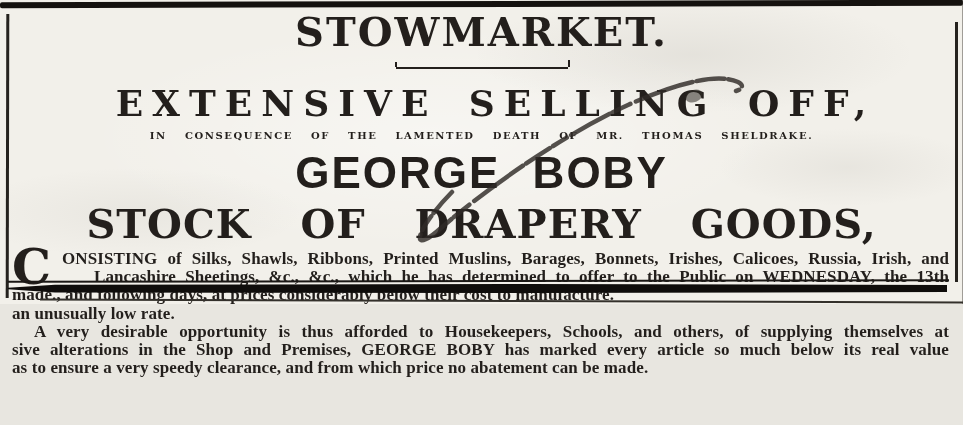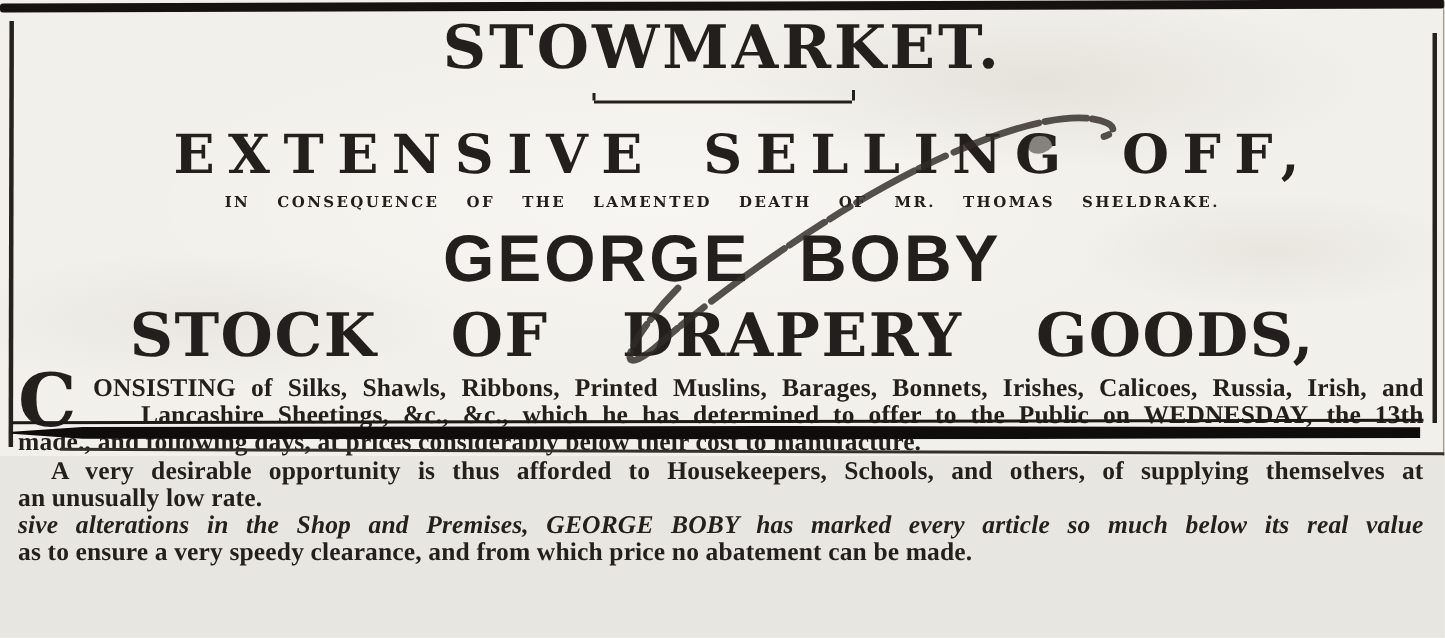--- a/index.html
+++ b/index.html
@@ -129,25 +129,25 @@
     <h2 class="proprietor">GEORGE BOBY</h2>
     <h2 class="stock-heading">STOCK OF DRAPERY GOODS,</h2>
     <div class="ad-body">
         <div class="para">
           <span class="dropcap">C</span>
           <div class="line just" style="padding-left: 50px;">ONSISTING of Silks, Shawls, Ribbons, Printed Muslins, Barages, Bonnets, Irishes, Calicoes, Russia, Irish, and</div>
           <div class="line just" style="padding-left: 82px;">Lancashire Sheetings, &amp;c., &amp;c., which he has determined to offer to the Public on WEDNESDAY, the 13th</div>
           <div class="line" style="padding-left: 0px;">made., and following days, at prices considerably below their cost to manufacture.</div>
         </div>
         <div class="para">
+          <div class="line" style="padding-left: 0px;">an unusually low rate.</div>
           <div class="line just" style="padding-left: 22px;">A very desirable opportunity is thus afforded to Housekeepers, Schools, and others, of supplying themselves at</div>
-          <div class="line" style="padding-left: 0px;">an unusually low rate.</div>
         </div>
         <div class="para">
-          <div class="line just" style="padding-left: 0px; font-style: italic;">sive alterations in the Shop and Premises, GEORGE BOBY has marked every article so much below its real value</div>
+          <div class="line just" style="padding-left: 0px;">sive alterations in the Shop and Premises, GEORGE BOBY has marked every article so much below its real value</div>
           <div class="line" style="padding-left: 0px;">as to ensure a very speedy clearance, and from which price no abatement can be made.</div>
         </div>
       </div>
   </div>
 
   <svg class="pen-mark" width="963" height="425" viewBox="0 0 963 425">
     <path d="M 452,192 C 438,206 421,228 420,237 C 419,244 429,239 441,228
              C 481,193 560,136 628,105 C 672,85 716,72 738,82
              C 744,85 743,89 736,91" fill="none" stroke="#2f2b27" stroke-width="4.5" stroke-linecap="round" stroke-linejoin="round" stroke-opacity="0.82" stroke-dasharray="28 4 16 5 44 3 20 6 60 4"></path>
     <ellipse cx="694" cy="96" rx="9" ry="6" fill="#2f2b27" fill-opacity="0.55" transform="rotate(-20 694 96)"></ellipse>

